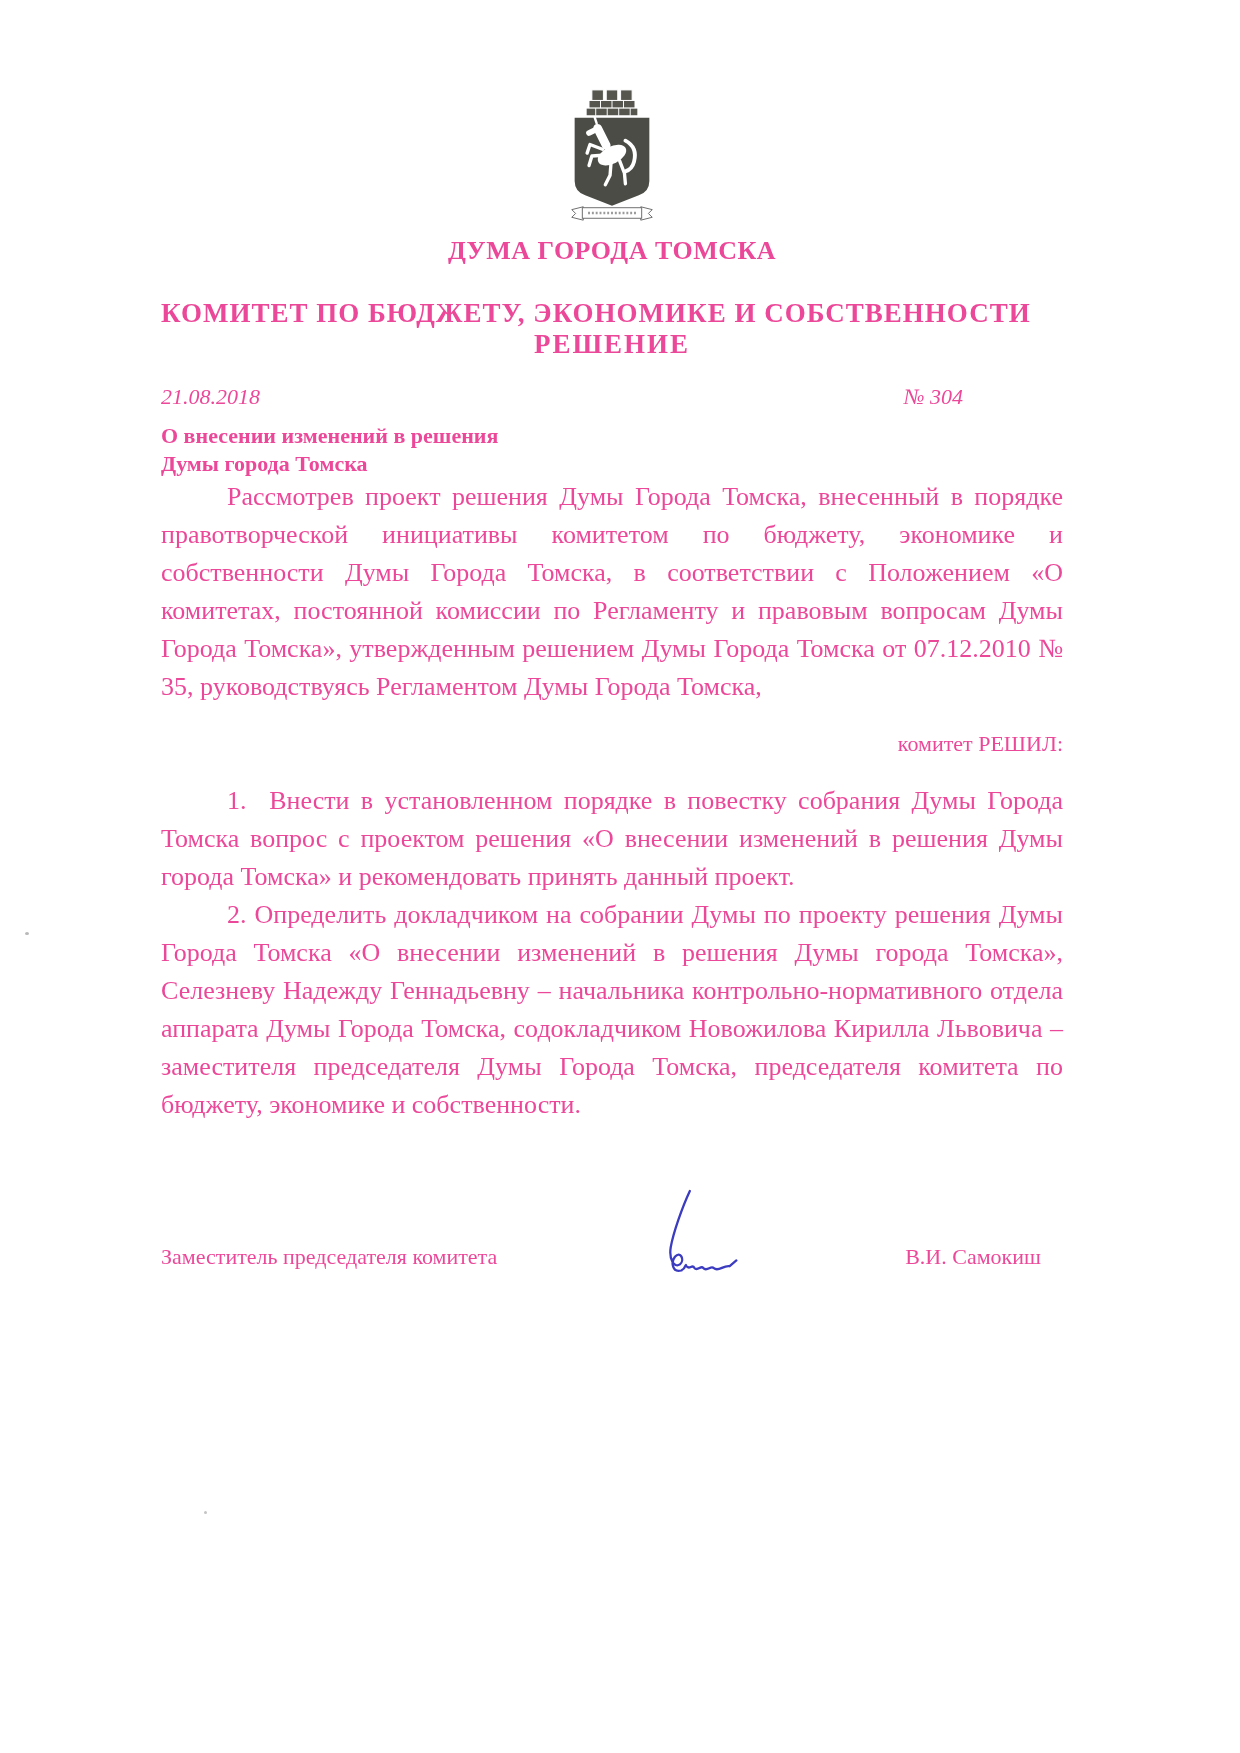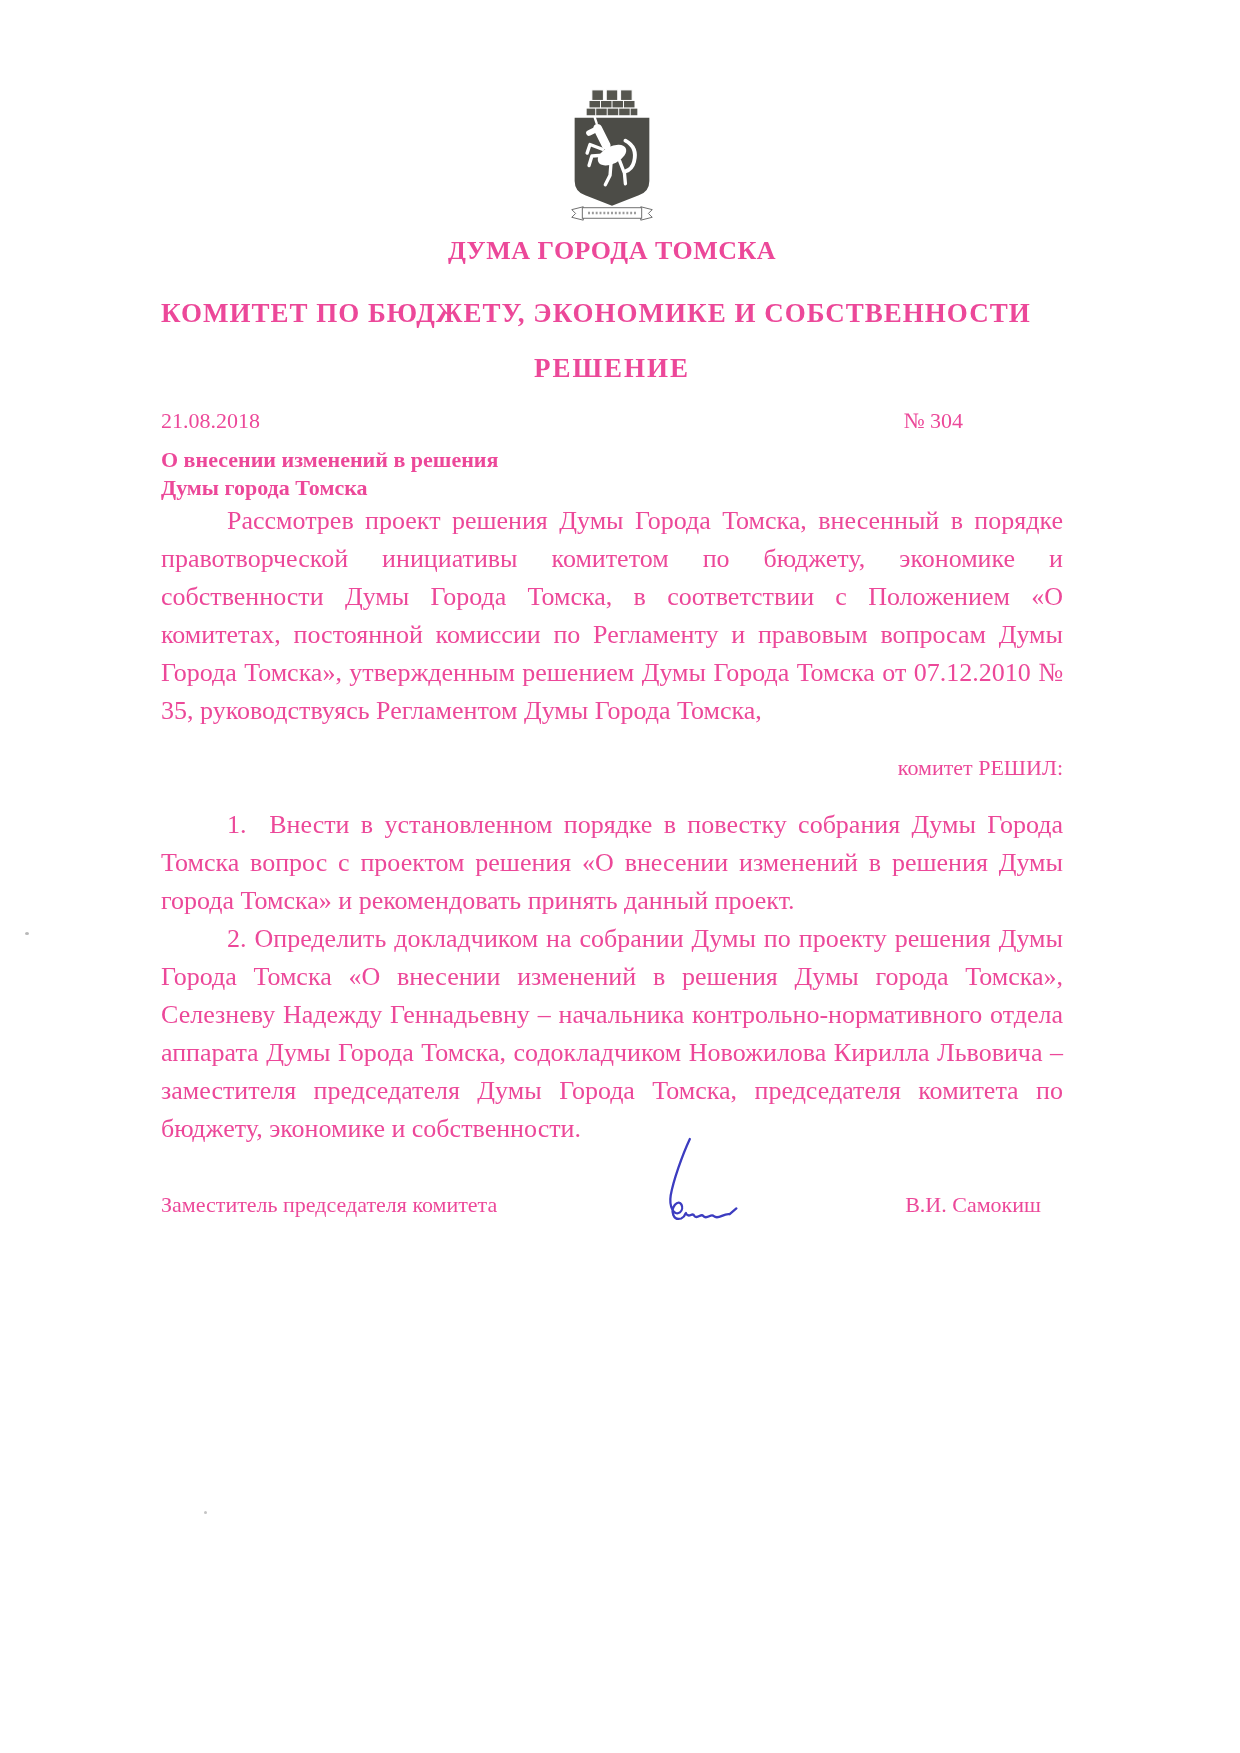--- a/index.html
+++ b/index.html
@@ -36,28 +36,28 @@
     font-weight: bold;
     font-size: 27px;
     letter-spacing: 1px;
     margin-top: 32px;
   }
   .doc-type {
     text-align: center;
     font-weight: bold;
     font-size: 27px;
     letter-spacing: 2px;
-    margin-top: 24px;
   }
   .meta-row {
     display: flex;
     justify-content: space-between;
     align-items: flex-end;
     font-size: 22px;
     margin-top: 24px;
+    font-style: italic;
   }
   .meta-row .doc-number { padding-right: 100px; }
   .subject {
     font-weight: bold;
     font-size: 22px;
     line-height: 28px;
     margin-top: 12px;
   }
   p.body-par {
     font-size: 26px;
@@ -72,21 +72,21 @@
     line-height: 38px;
     text-align: right;
     margin: 19px 0 19px;
   }
   .sign-row {
     position: relative;
     display: flex;
     justify-content: space-between;
     align-items: baseline;
     font-size: 22px;
-    margin-top: 44px;
+    margin-top: 120px;
   }
   .sign-row .signatory-name { padding-right: 22px; }
   .sig-scribble {
     position: absolute;
     left: 468px;
     top: -58px;
     width: 115px;
     height: 92px;
     pointer-events: none;
     transform: rotate(-4deg);

